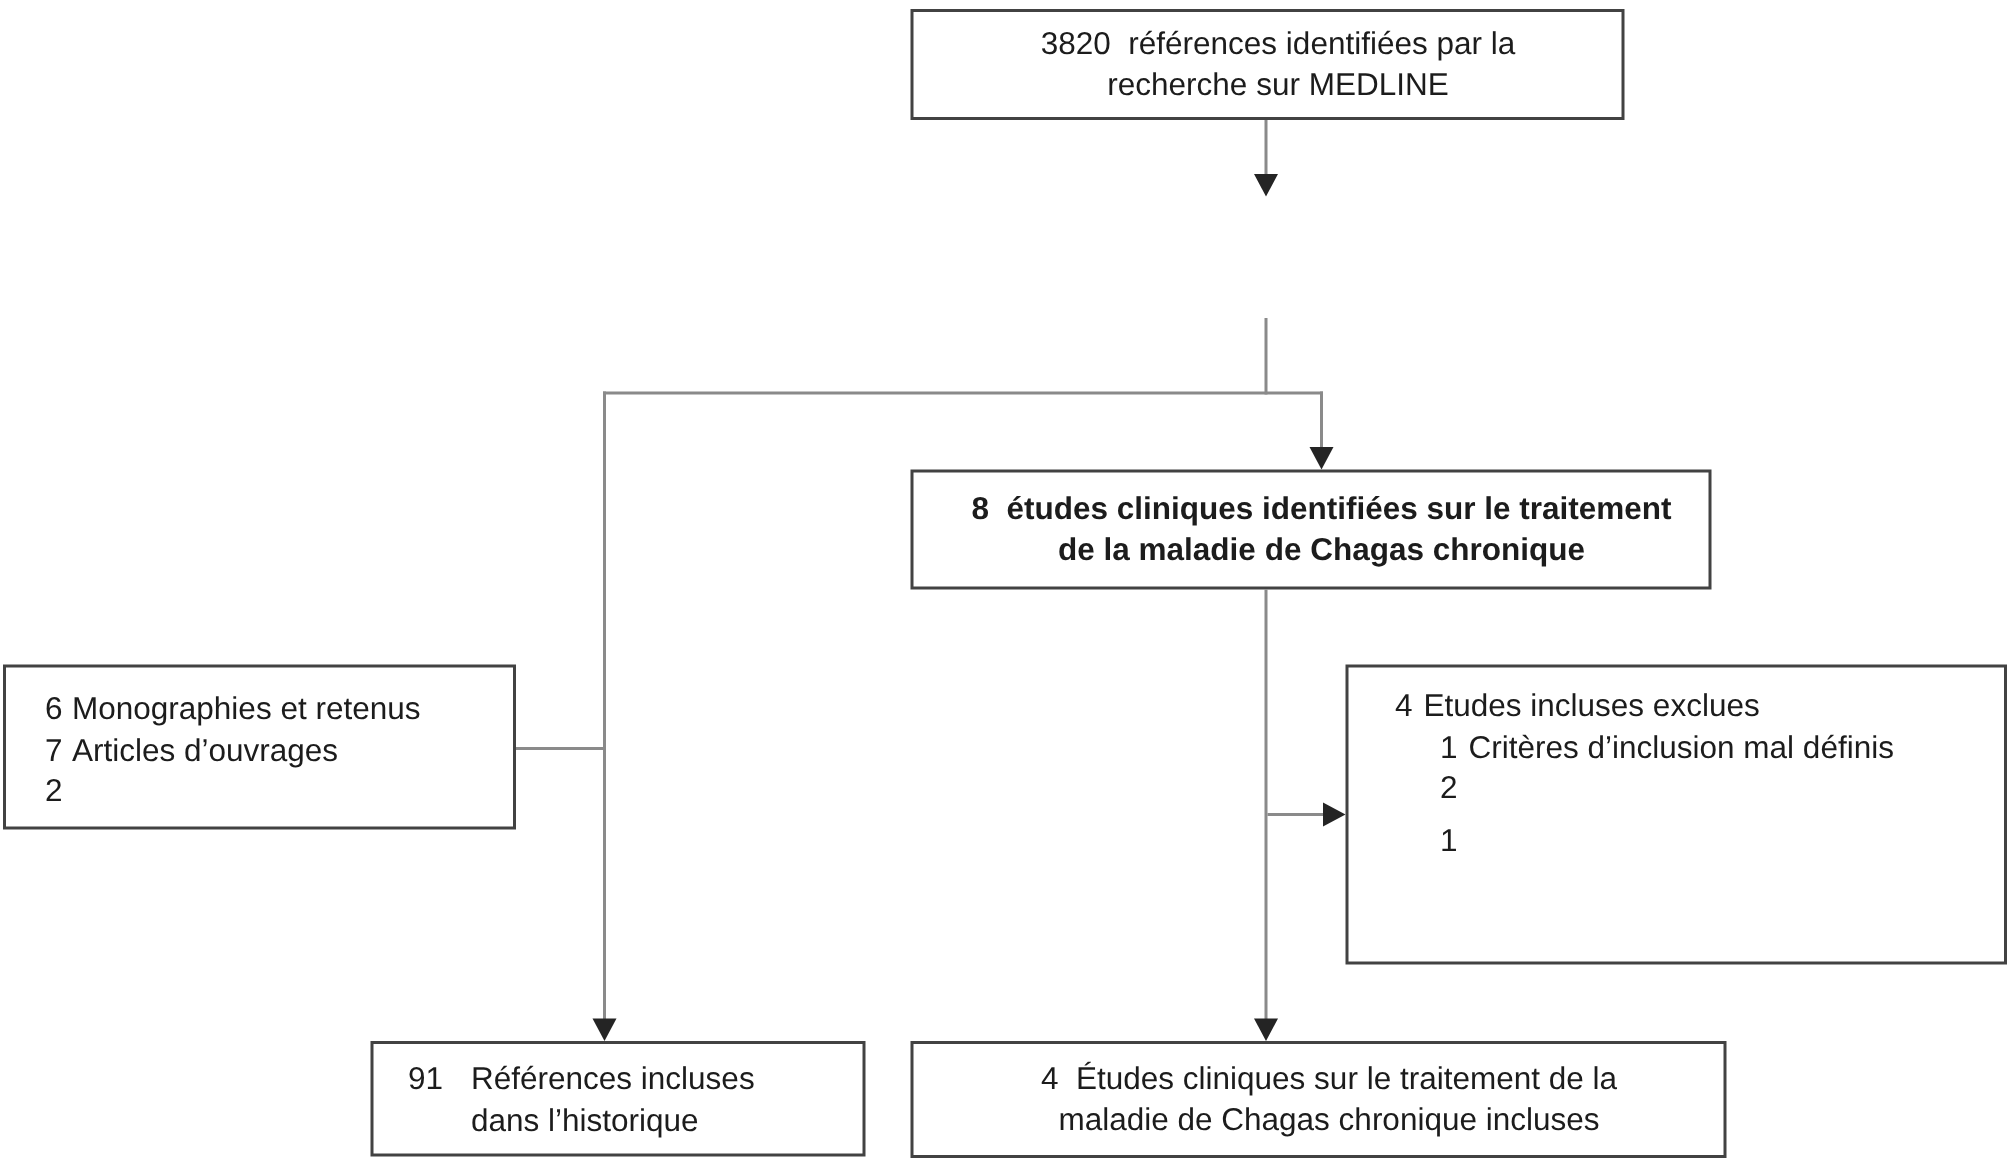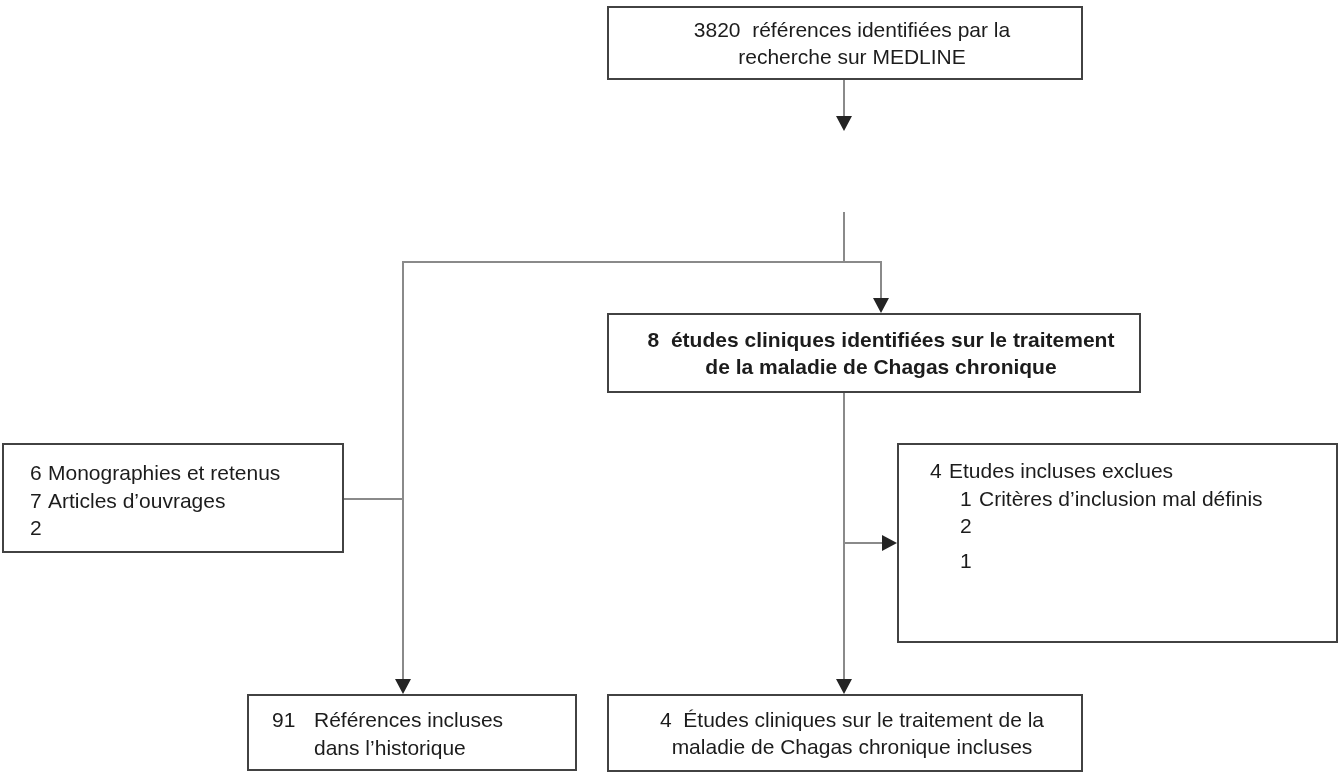--- a/index.html
+++ b/index.html
@@ -92,21 +92,21 @@
   </div>
 
   <div class="box hang" style="left:233px; top:694px; width:330px; height:77px;margin-left:14px;">
     <div class="li">
       <span class="num">91</span>
       <span class="pre">Références incluses
 dans l’historique</span>
     </div>
   </div>
 
-  <div class="box center" style="left:607px; top:694px; width:476px; height:78px;">
+  <div class="box center" style="left:607px; top:694px; width:544px; height:78px;">
     <div class="pre">4  Études cliniques sur le traitement de la
 maladie de Chagas chronique incluses</div>
   </div>
 
   <div class="vline" style="left:843px; top:80px;  height:40px;"></div>
   <div class="arrow-down" style="left:836px; top:116px;"></div>
 
   <div class="vline" style="left:843px; top:212px; height:51px;"></div>
   <div class="hline" style="left:402px; top:261px; width:480px;"></div>
 

